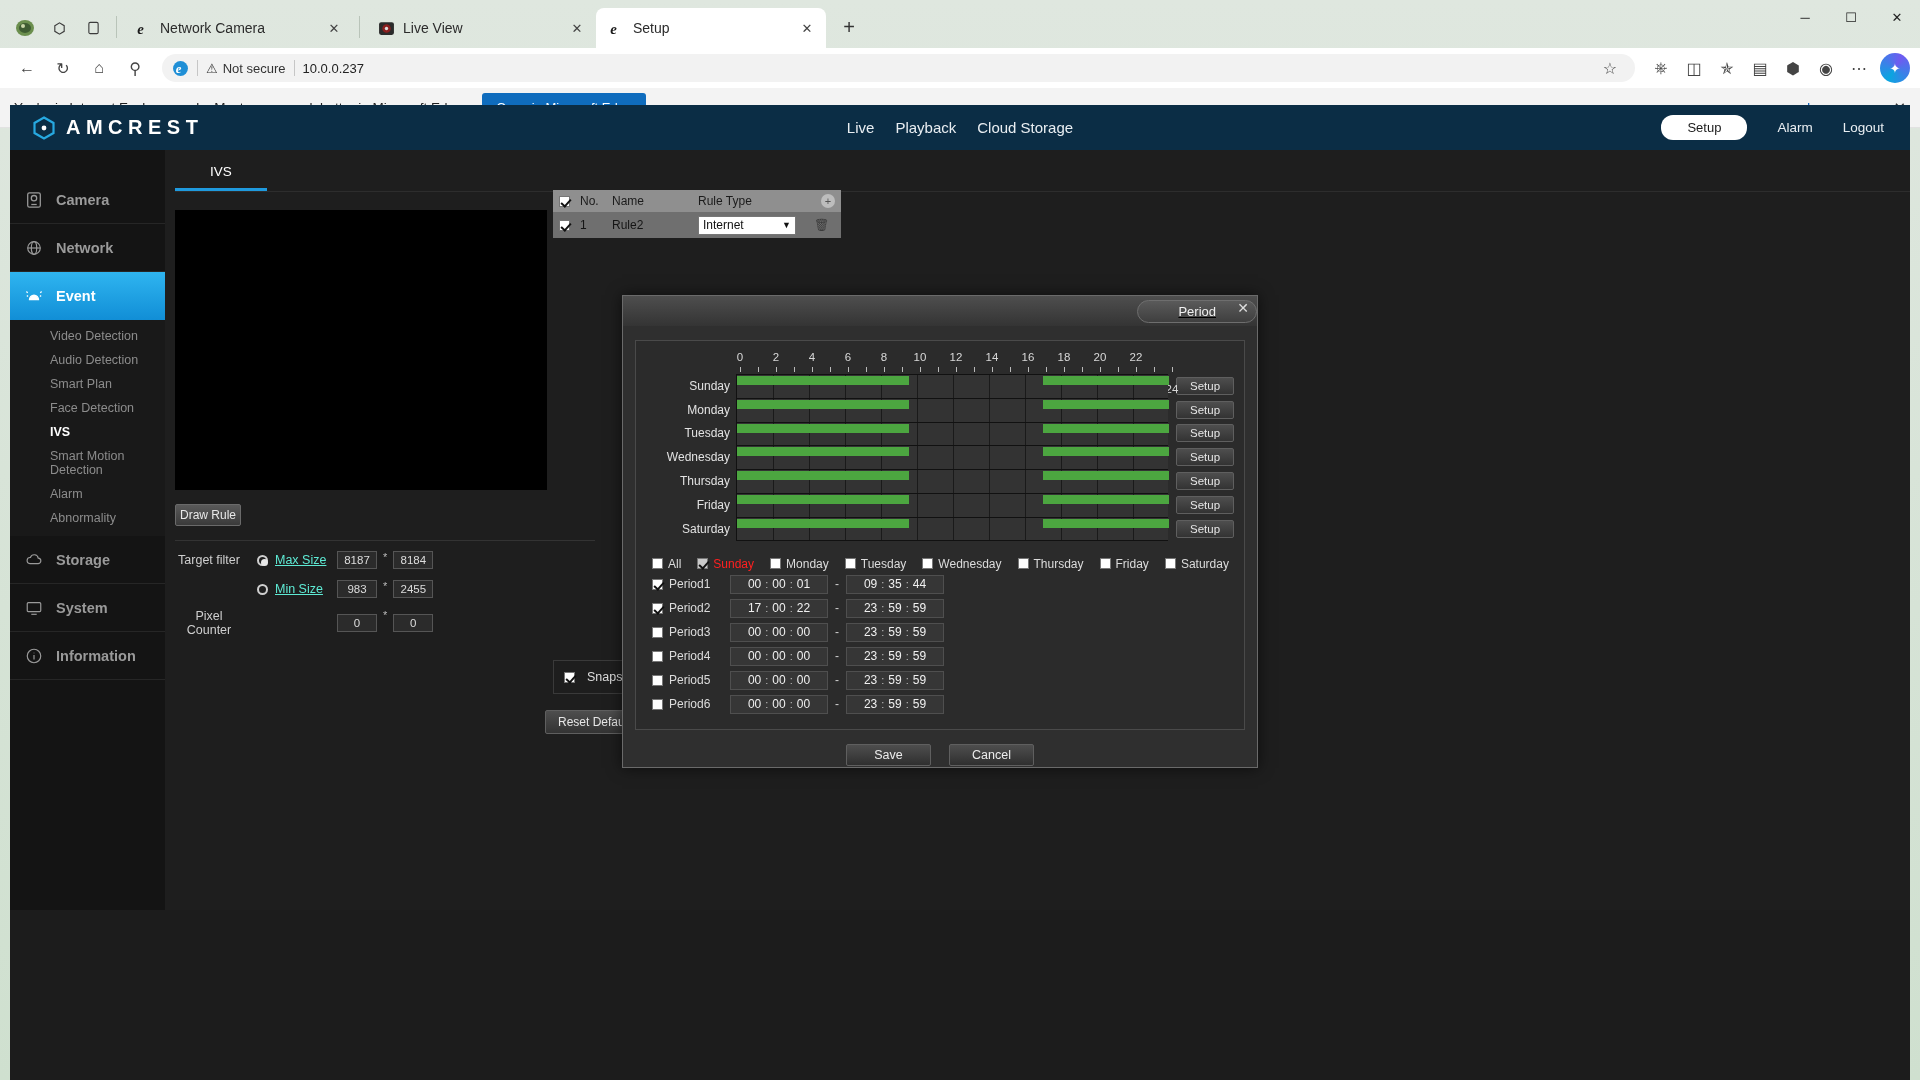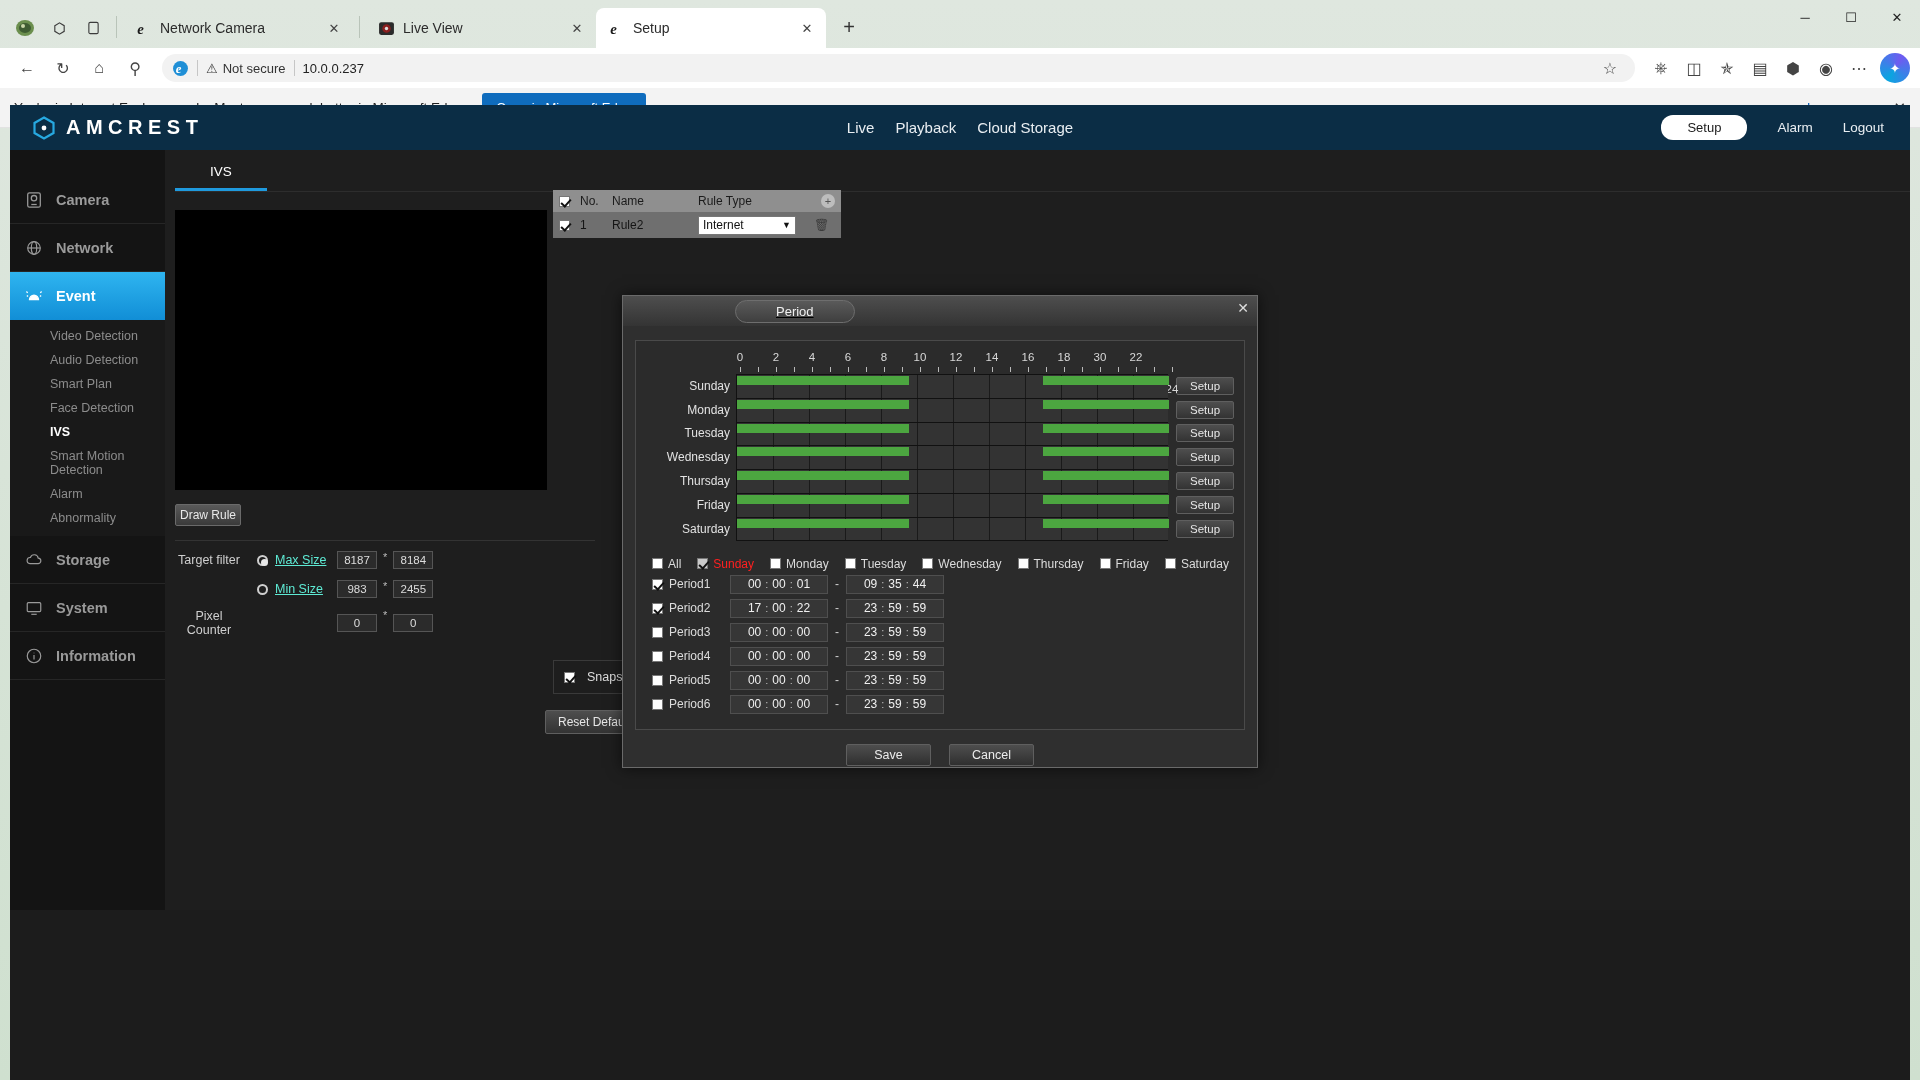--- a/index.html
+++ b/index.html
@@ -183,21 +183,21 @@
   }
 
   
   .modal {
     position:absolute; left: 457px; top: 145px; width: 636px; height: 473px;
     background:#2f2f2f; border:1px solid #6a6a6a; box-shadow: 0 0 14px rgba(0,0,0,.6);
     z-index: 40;
   }
   .modal-title {
     height: 30px; background: linear-gradient(180deg,#4e4e4e,#343434);
-    display:flex; align-items:center; justify-content:flex-start; position:relative;text-decoration:underline;
+    display:flex; align-items:center; justify-content:flex-end; position:relative;text-decoration:underline;
   }
   .modal-title .pill {
     background: linear-gradient(180deg,#5a5a5a,#3f3f3f); border:1px solid #6e6e6e;
     border-radius: 13px; color:#f0f0f0; font-size:13px; padding: 3px 40px; margin-left: 112px;
   }
   .modal-title .x { position:absolute; right:8px; top:4px; color:#ddd; font-size:14px; }
   .modal-body { padding: 14px 12px 0 12px; }
   .sched-panel { border:1px solid #4a4a4a; background:#2b2b2b; padding: 10px 8px 10px 8px; height: 390px; }
 
   .axis { display:flex; margin-left: 96px; height: 16px; position:relative; width: 432px; }
@@ -527,21 +527,21 @@
                   <span style="left: 0px;">0</span>
                   <span style="left: 36px;">2</span>
                   <span style="left: 72px;">4</span>
                   <span style="left: 108px;">6</span>
                   <span style="left: 144px;">8</span>
                   <span style="left: 180px; text-align: right;">10</span>
                   <span style="left: 216px;">12</span>
                   <span style="left: 252px;">14</span>
                   <span style="left: 288px;">16</span>
                   <span style="left: 324px;">18</span>
-                  <span style="left: 360px;">30</span>
+                  <span style="left: 360px;">20</span>
                   <span style="left: 396px;">22</span>
                   <span style="left: 432px; margin-top: 32px;">24</span>
                 </div>
               <div class="ticks-top" id="ticksTop">
                   <i style="left: 0px;"></i>
                   <i style="left: 18px;"></i>
                   <i style="left: 36px;"></i>
                   <i style="left: 54px;"></i>
                   <i style="left: 72px;"></i>
                   <i style="left: 90px;"></i>

